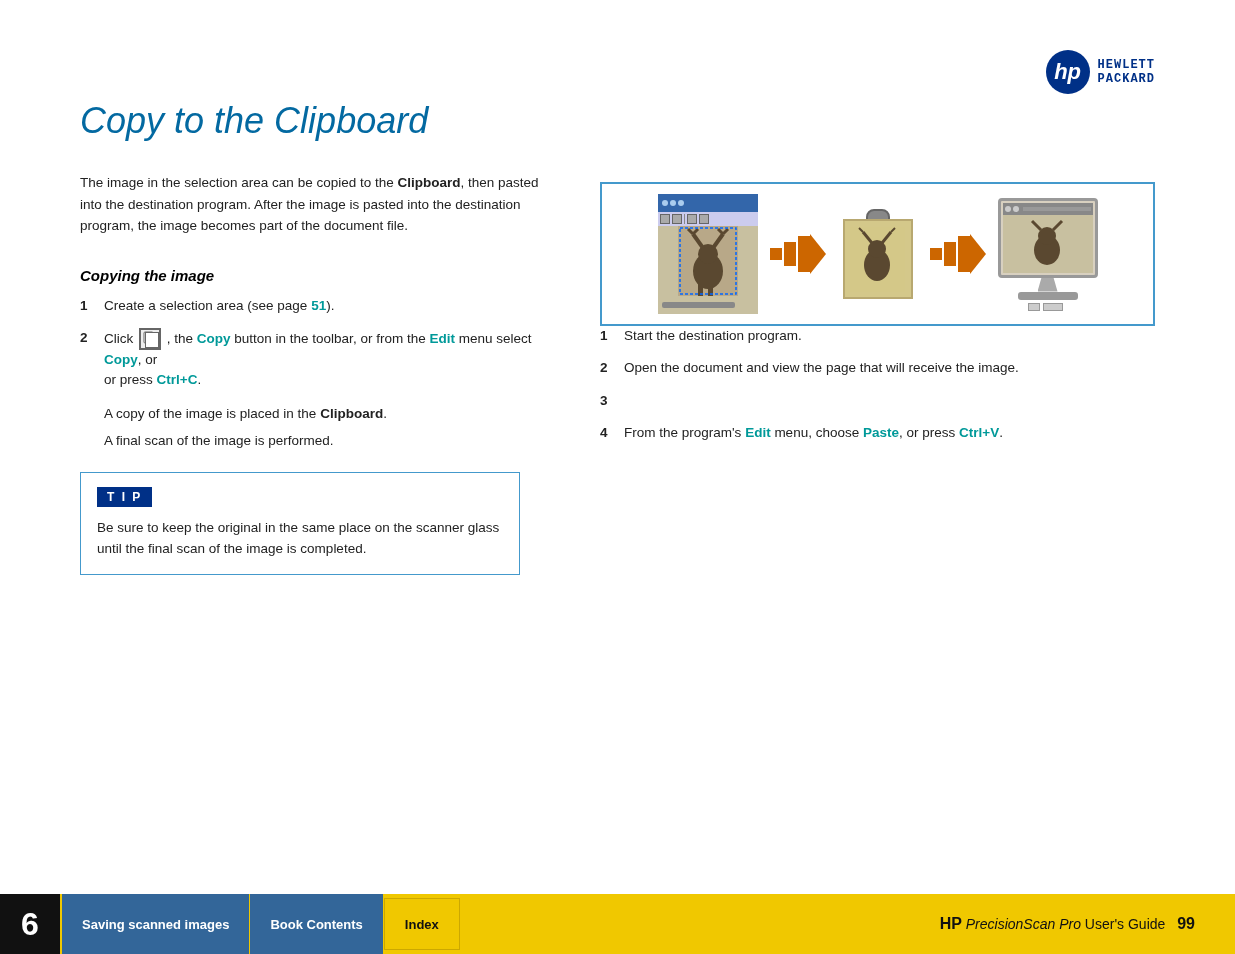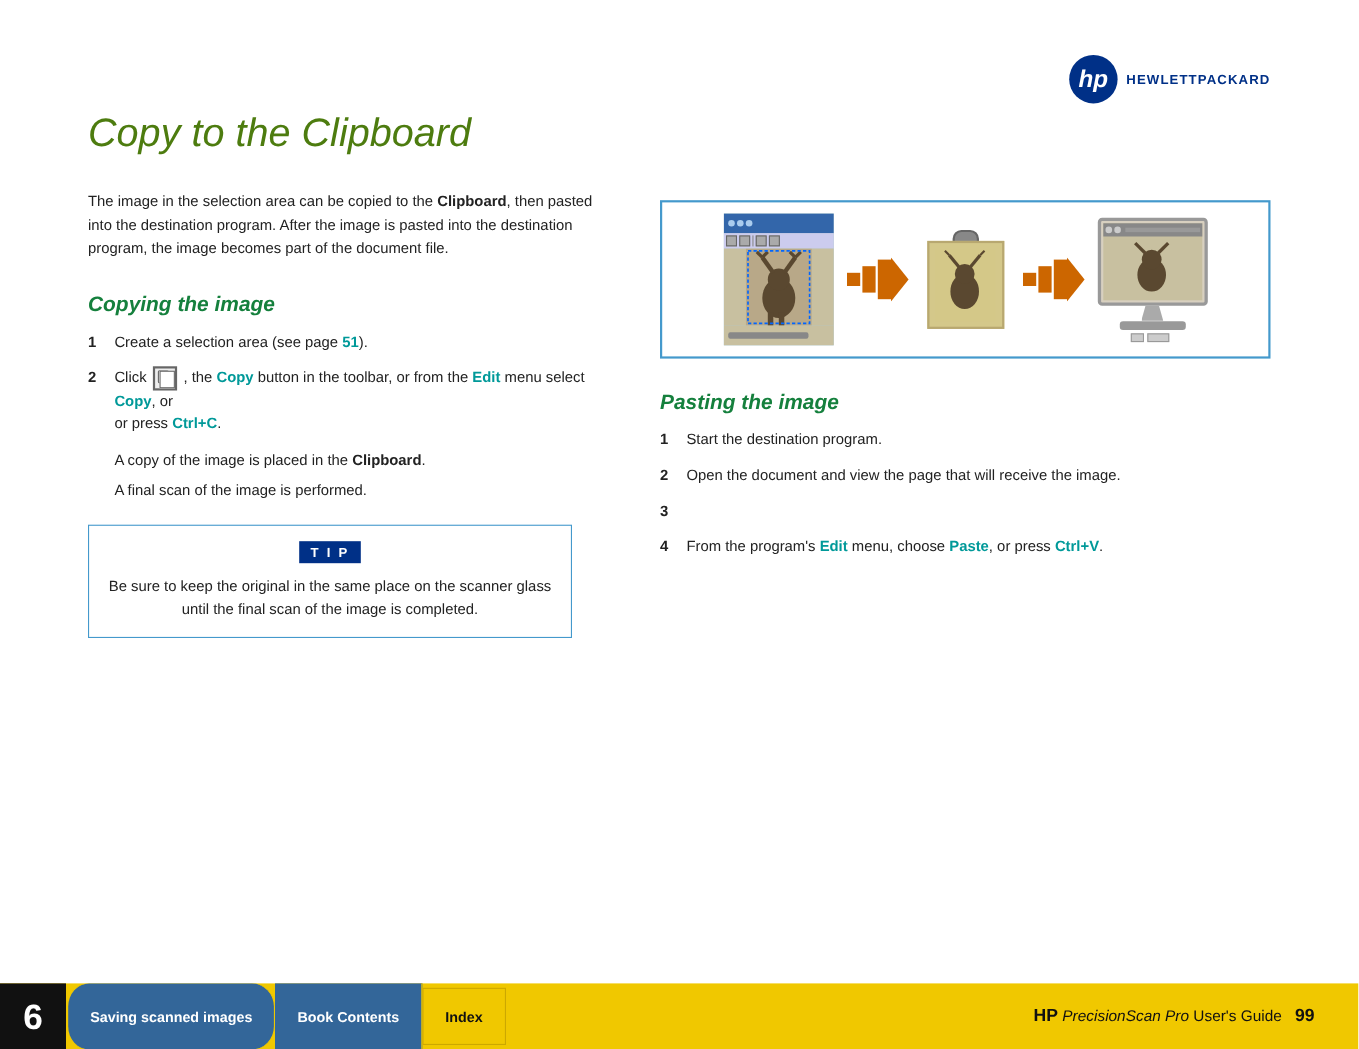--- a/index.html
+++ b/index.html
@@ -41,35 +41,36 @@
       display: flex;
       align-items: center;
       justify-content: center;
       color: white;
       font-size: 18px;
       font-style: italic;
       font-weight: bold;
     }
     .hp-text {
       display: flex;
-      flex-direction: row;
+      flex-direction: column;
       line-height: 1.2;
+      font-family: Liberation Mono, monospace;
     }
     .hp-text span {
       font-size: 12px;
       font-weight: bold;
       color: #003087;
       letter-spacing: 1px;
     }
 
     
     .page-title {
       font-size: 36px;
       font-style: italic;
-      color: #4d7c0f;
+      color: #0369a1;
       margin-top: 40px;
       margin-bottom: 30px;
       font-weight: normal;
     }
 
     
     .two-col {
       display: flex;
       gap: 40px;
       margin-top: 10px;
@@ -201,24 +202,24 @@
     }
     .monitor-inner-body {
       flex: 1;
       display: flex;
       align-items: center;
       justify-content: center;
     }
 
     
     .section-heading {
-      font-size: 19px;
+      font-size: 15px;
       font-style: italic;
       font-weight: bold;
-      color: #15803d;
+      color: #000000;
       margin-top: 30px;
       margin-bottom: 12px;
     }
 
     
     .numbered-list {
       list-style: none;
       padding: 0;
     }
     .numbered-list li {
@@ -258,21 +259,20 @@
       border: 1.5px solid #666;
       background: white;
     }
 
     
     .tip-box {
       margin-top: 20px;
       border: 1.5px solid #4499cc;
       padding: 14px 16px;
       max-width: 440px;
-      text-align: center;
     }
     .tip-label {
       display: inline-block;
       background: #003087;
       color: white;
       font-weight: bold;
       font-size: 12px;
       letter-spacing: 2px;
       padding: 3px 10px;
       margin-bottom: 10px;
@@ -322,21 +322,20 @@
       height: 60px;
       display: flex;
       align-items: center;
       border-right: 1px solid #f0c800;
       cursor: pointer;
       white-space: nowrap;
     }
 
     .footer-btn:first-child {
       border-left: 2px solid #f0c800;
-      border-radius: 21px;
     }
 
     .footer-index-btn {
       background: #f0c800;
       color: #111;
       font-size: 13px;
       font-weight: bold;
       padding: 20px 20px;
       height: 52px;
       display: flex;
@@ -529,21 +528,20 @@
           </div>
           <div style="width:20px; height:14px; background:#aaa; margin:0 auto; clip-path:polygon(20% 0%,80% 0%,100% 100%,0% 100%);"></div>
           <div style="width:60px; height:8px; background:#999; border-radius:3px;"></div>
           <div style="display:flex; justify-content:flex-end; gap:3px; margin-top:3px; padding-right:4px;">
             <div style="width:12px;height:8px;background:#ccc;border:1px solid #999;"></div>
             <div style="width:20px;height:8px;background:#ccc;border:1px solid #999;"></div>
           </div>
         </div>
       </div>
 
-      <div class="section-heading">Pasting the image</div>
       <ol class="numbered-list">
         <li>
           <span class="num">1</span>
           <span>Start the destination program.</span>
         </li>
         <li>
           <span class="num">2</span>
           <span>Open the document and view the page that will receive the image.</span>
         </li>
         <li>

